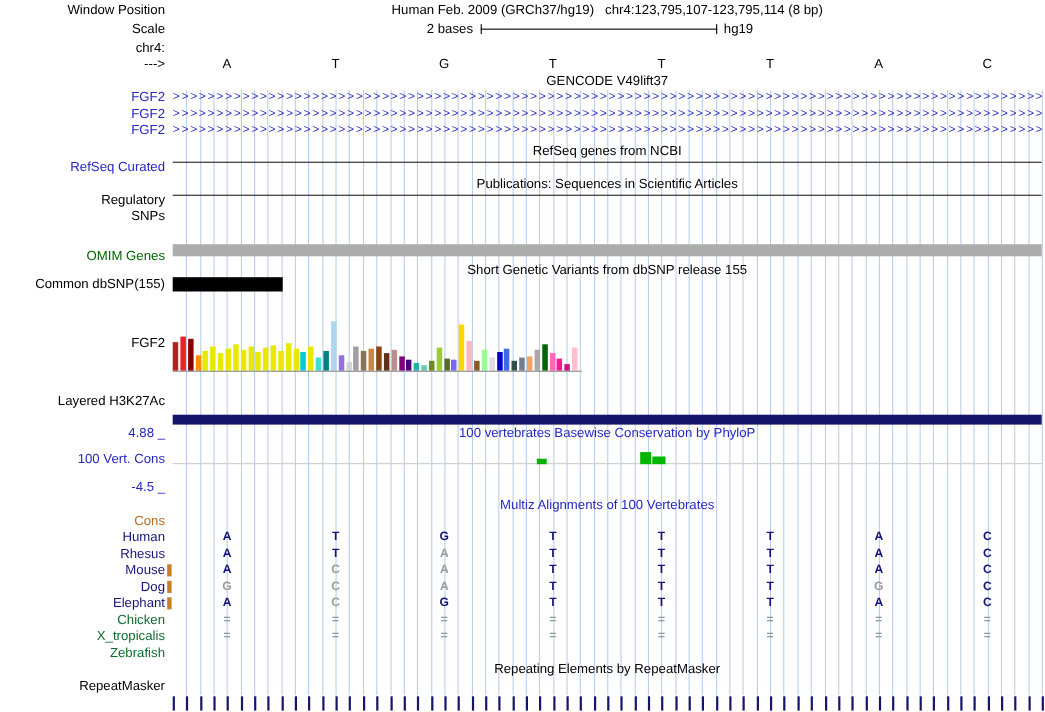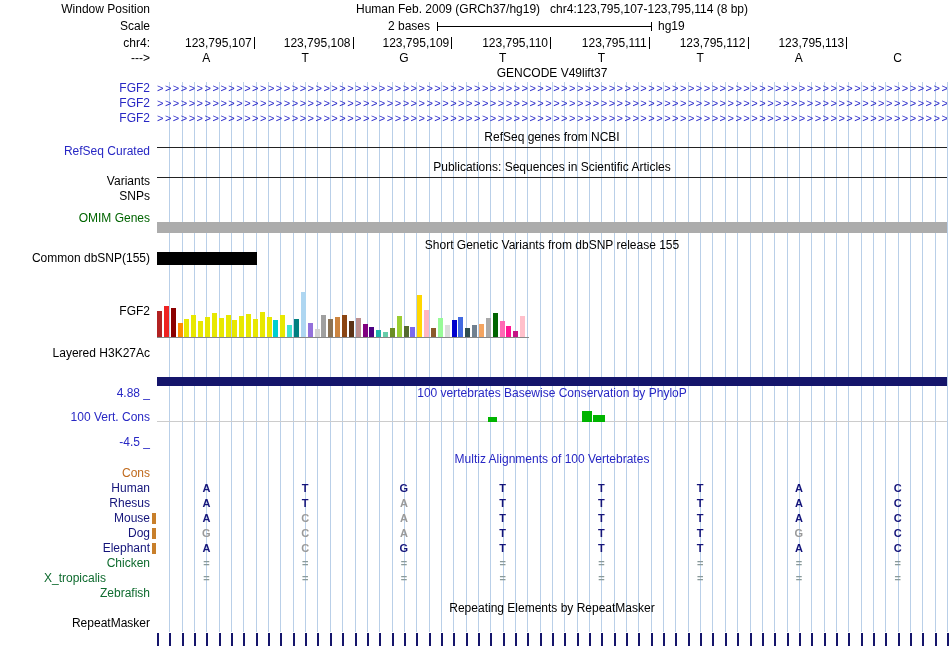--- a/index.html
+++ b/index.html
@@ -90,29 +90,20 @@
   </div>
 
   <div class="lbl" style="top:20px">Scale</div>
   <div class="abs" style="top:20px;left:340px;width:90px;text-align:right;height:13px;line-height:13px">2 bases</div>
   <div class="abs" style="top:26px;left:437px;width:215px;height:1px;background:#000"></div>
   <div class="abs" style="top:22px;left:437px;width:1px;height:9px;background:#000"></div>
   <div class="abs" style="top:22px;left:651px;width:1px;height:9px;background:#000"></div>
   <div class="abs" style="top:20px;left:658px;height:13px;line-height:13px">hg19</div>
 
   <div class="lbl" style="top:37px">chr4:</div>
-  <div id="coord-row" class="abs" style="top:37px;left:0;width:950px;height:13px">
-      <div style="position: absolute; left: 151.75px; top: 0px; width: 100px; text-align: right; height: 12px; line-height: 12px; border-right: 1px solid rgb(0, 0, 0); padding-right: 2px; white-space: nowrap;">123,795,107</div>
-      <div style="position: absolute; left: 250.5px; top: 0px; width: 100px; text-align: right; height: 12px; line-height: 12px; border-right: 1px solid rgb(0, 0, 0); padding-right: 2px; white-space: nowrap;">123,795,108</div>
-      <div style="position: absolute; left: 349.25px; top: 0px; width: 100px; text-align: right; height: 12px; line-height: 12px; border-right: 1px solid rgb(0, 0, 0); padding-right: 2px; white-space: nowrap;">123,795,109</div>
-      <div style="position: absolute; left: 448px; top: 0px; width: 100px; text-align: right; height: 12px; line-height: 12px; border-right: 1px solid rgb(0, 0, 0); padding-right: 2px; white-space: nowrap;">123,795,110</div>
-      <div style="position: absolute; left: 546.75px; top: 0px; width: 100px; text-align: right; height: 12px; line-height: 12px; border-right: 1px solid rgb(0, 0, 0); padding-right: 2px; white-space: nowrap;">123,795,111</div>
-      <div style="position: absolute; left: 645.5px; top: 0px; width: 100px; text-align: right; height: 12px; line-height: 12px; border-right: 1px solid rgb(0, 0, 0); padding-right: 2px; white-space: nowrap;">123,795,112</div>
-      <div style="position: absolute; left: 744.25px; top: 0px; width: 100px; text-align: right; height: 12px; line-height: 12px; border-right: 1px solid rgb(0, 0, 0); padding-right: 2px; white-space: nowrap;">123,795,113</div>
-    </div>
 
   <div class="lbl" style="top:52px">---&gt;</div>
   <div id="base-row" class="abs" style="top:52px;left:0;width:950px;height:13px">
       <div style="position: absolute; left: 196.38px; top: 0px; width: 20px; text-align: center; height: 13px; line-height: 13px;">A</div>
       <div style="position: absolute; left: 295.13px; top: 0px; width: 20px; text-align: center; height: 13px; line-height: 13px;">T</div>
       <div style="position: absolute; left: 393.88px; top: 0px; width: 20px; text-align: center; height: 13px; line-height: 13px;">G</div>
       <div style="position: absolute; left: 492.63px; top: 0px; width: 20px; text-align: center; height: 13px; line-height: 13px;">T</div>
       <div style="position: absolute; left: 591.38px; top: 0px; width: 20px; text-align: center; height: 13px; line-height: 13px;">T</div>
       <div style="position: absolute; left: 690.13px; top: 0px; width: 20px; text-align: center; height: 13px; line-height: 13px;">T</div>
       <div style="position: absolute; left: 788.88px; top: 0px; width: 20px; text-align: center; height: 13px; line-height: 13px;">A</div>
@@ -120,25 +111,25 @@
     </div>
 
   <div class="title" style="top:67px">GENCODE V49lift37</div>
 
   <div class="title" style="top:131px">RefSeq genes from NCBI</div>
   <div class="hline" style="top:147px"></div>
   <div class="lbl blue" style="top:145px">RefSeq Curated</div>
 
   <div class="title" style="top:161px">Publications: Sequences in Scientific Articles</div>
   <div class="hline" style="top:177px"></div>
-  <div class="lbl" style="top:175px">Variants</div>
+  <div class="lbl" style="top:175px">Regulatory</div>
   <div class="lbl" style="top:190px">SNPs</div>
 
   <div class="abs" style="top:222px;left:157px;width:790px;height:11px;background:#acacac"></div>
-  <div class="lbl green" style="top:212px">OMIM Genes</div>
+  <div class="lbl green" style="top:226px">OMIM Genes</div>
 
   <div class="title" style="top:239px">Short Genetic Variants from dbSNP release 155</div>
   <div class="abs" style="top:252px;left:157px;width:100px;height:13px;background:#000"></div>
   <div class="lbl" style="top:252px">Common dbSNP(155)</div>
 
   <div id="gtex-bars" class="abs" style="top:290px;left:157px;width:375px;height:47px">
       <div style="position: absolute; left: 0px; bottom: 0px; width: 5px; height: 26px; background: rgb(178, 34, 34);"></div>
       <div style="position: absolute; left: 6.85px; bottom: 0px; width: 5px; height: 31px; background: rgb(238, 34, 34);"></div>
       <div style="position: absolute; left: 13.7px; bottom: 0px; width: 5px; height: 29px; background: rgb(139, 0, 0);"></div>
       <div style="position: absolute; left: 20.55px; bottom: 0px; width: 5px; height: 14px; background: rgb(255, 140, 0);"></div>
@@ -189,21 +180,21 @@
       <div style="position: absolute; left: 328.8px; bottom: 0px; width: 5px; height: 19px; background: rgb(169, 169, 169);"></div>
       <div style="position: absolute; left: 335.65px; bottom: 0px; width: 5px; height: 24px; background: rgb(0, 100, 0);"></div>
       <div style="position: absolute; left: 342.5px; bottom: 0px; width: 5px; height: 16px; background: rgb(255, 105, 180);"></div>
       <div style="position: absolute; left: 349.35px; bottom: 0px; width: 5px; height: 11px; background: rgb(255, 20, 147);"></div>
       <div style="position: absolute; left: 356.2px; bottom: 0px; width: 5px; height: 6px; background: rgb(199, 21, 133);"></div>
       <div style="position: absolute; left: 363.05px; bottom: 0px; width: 5px; height: 21px; background: rgb(255, 192, 203);"></div>
     </div>
   <div class="abs" style="top:337px;left:157px;width:372px;height:1px;background:#888"></div>
   <div class="lbl" style="top:305px">FGF2</div>
 
-  <div class="lbl" style="top:347px">Layered H3K27Ac</div>
+  <div class="lbl" style="top:358px">Layered H3K27Ac</div>
   <div class="abs" style="top:377px;left:157px;width:790px;height:9px;background:#15156b"></div>
 
   <div class="lbl blue" style="top:387px">4.88 _</div>
   <div class="title blue" style="top:387px">100 vertebrates Basewise Conservation by PhyloP</div>
   <div class="abs" style="top:421px;left:157px;width:790px;height:1px;background:#ccc"></div>
   <div id="phylop-marks">
       <div style="position: absolute; left: 488px; top: 417px; width: 9px; height: 5px; background: rgb(0, 180, 0);"></div>
       <div style="position: absolute; left: 582px; top: 411px; width: 10px; height: 11px; background: rgb(0, 180, 0);"></div>
       <div style="position: absolute; left: 593px; top: 415px; width: 12px; height: 7px; background: rgb(0, 180, 0);"></div>
     </div>
@@ -263,21 +254,21 @@
       <div style="position: absolute; left: 887.63px; top: 542px; width: 20px; text-align: center; height: 13px; line-height: 13px; font-size: 11px; font-weight: bold; color: rgb(20, 20, 122);">C</div>
       <div style="position: absolute; left: 0px; top: 557px; width: 150px; text-align: right; height: 13px; line-height: 13px; color: rgb(15, 107, 47); white-space: nowrap;">Chicken</div>
       <div style="position: absolute; left: 196.38px; top: 557px; width: 20px; text-align: center; height: 13px; line-height: 13px; font-size: 11px; font-weight: bold; color: rgb(138, 154, 154);">=</div>
       <div style="position: absolute; left: 295.13px; top: 557px; width: 20px; text-align: center; height: 13px; line-height: 13px; font-size: 11px; font-weight: bold; color: rgb(138, 154, 154);">=</div>
       <div style="position: absolute; left: 393.88px; top: 557px; width: 20px; text-align: center; height: 13px; line-height: 13px; font-size: 11px; font-weight: bold; color: rgb(138, 154, 154);">=</div>
       <div style="position: absolute; left: 492.63px; top: 557px; width: 20px; text-align: center; height: 13px; line-height: 13px; font-size: 11px; font-weight: bold; color: rgb(138, 154, 154);">=</div>
       <div style="position: absolute; left: 591.38px; top: 557px; width: 20px; text-align: center; height: 13px; line-height: 13px; font-size: 11px; font-weight: bold; color: rgb(138, 154, 154);">=</div>
       <div style="position: absolute; left: 690.13px; top: 557px; width: 20px; text-align: center; height: 13px; line-height: 13px; font-size: 11px; font-weight: bold; color: rgb(138, 154, 154);">=</div>
       <div style="position: absolute; left: 788.88px; top: 557px; width: 20px; text-align: center; height: 13px; line-height: 13px; font-size: 11px; font-weight: bold; color: rgb(138, 154, 154);">=</div>
       <div style="position: absolute; left: 887.63px; top: 557px; width: 20px; text-align: center; height: 13px; line-height: 13px; font-size: 11px; font-weight: bold; color: rgb(138, 154, 154);">=</div>
-      <div style="position: absolute; left: 0px; top: 572px; width: 150px; text-align: center; height: 13px; line-height: 13px; color: rgb(15, 107, 47); white-space: nowrap;">X_tropicalis</div>
+      <div style="position: absolute; left: 0px; top: 572px; width: 150px; text-align: right; height: 13px; line-height: 13px; color: rgb(15, 107, 47); white-space: nowrap;">X_tropicalis</div>
       <div style="position: absolute; left: 196.38px; top: 572px; width: 20px; text-align: center; height: 13px; line-height: 13px; font-size: 11px; font-weight: bold; color: rgb(138, 154, 154);">=</div>
       <div style="position: absolute; left: 295.13px; top: 572px; width: 20px; text-align: center; height: 13px; line-height: 13px; font-size: 11px; font-weight: bold; color: rgb(138, 154, 154);">=</div>
       <div style="position: absolute; left: 393.88px; top: 572px; width: 20px; text-align: center; height: 13px; line-height: 13px; font-size: 11px; font-weight: bold; color: rgb(138, 154, 154);">=</div>
       <div style="position: absolute; left: 492.63px; top: 572px; width: 20px; text-align: center; height: 13px; line-height: 13px; font-size: 11px; font-weight: bold; color: rgb(138, 154, 154);">=</div>
       <div style="position: absolute; left: 591.38px; top: 572px; width: 20px; text-align: center; height: 13px; line-height: 13px; font-size: 11px; font-weight: bold; color: rgb(138, 154, 154);">=</div>
       <div style="position: absolute; left: 690.13px; top: 572px; width: 20px; text-align: center; height: 13px; line-height: 13px; font-size: 11px; font-weight: bold; color: rgb(138, 154, 154);">=</div>
       <div style="position: absolute; left: 788.88px; top: 572px; width: 20px; text-align: center; height: 13px; line-height: 13px; font-size: 11px; font-weight: bold; color: rgb(138, 154, 154);">=</div>
       <div style="position: absolute; left: 887.63px; top: 572px; width: 20px; text-align: center; height: 13px; line-height: 13px; font-size: 11px; font-weight: bold; color: rgb(138, 154, 154);">=</div>
       <div style="position: absolute; left: 0px; top: 587px; width: 150px; text-align: right; height: 13px; line-height: 13px; color: rgb(15, 107, 47); white-space: nowrap;">Zebrafish</div>
     </div>

